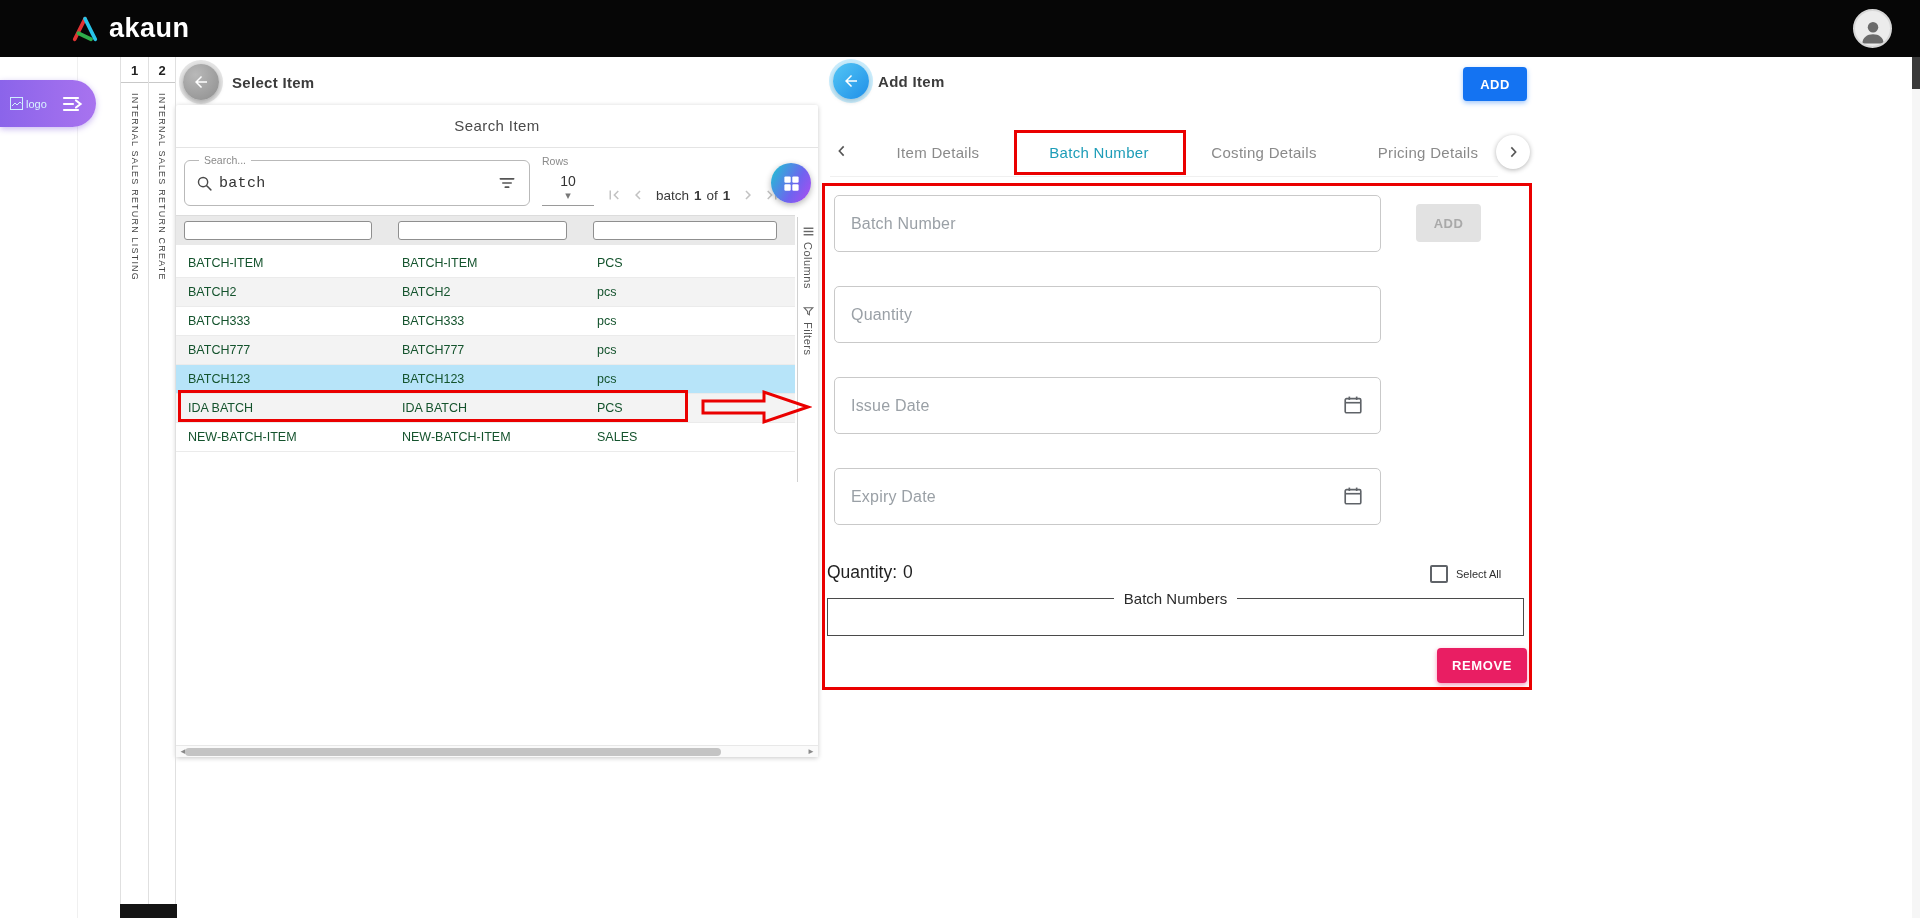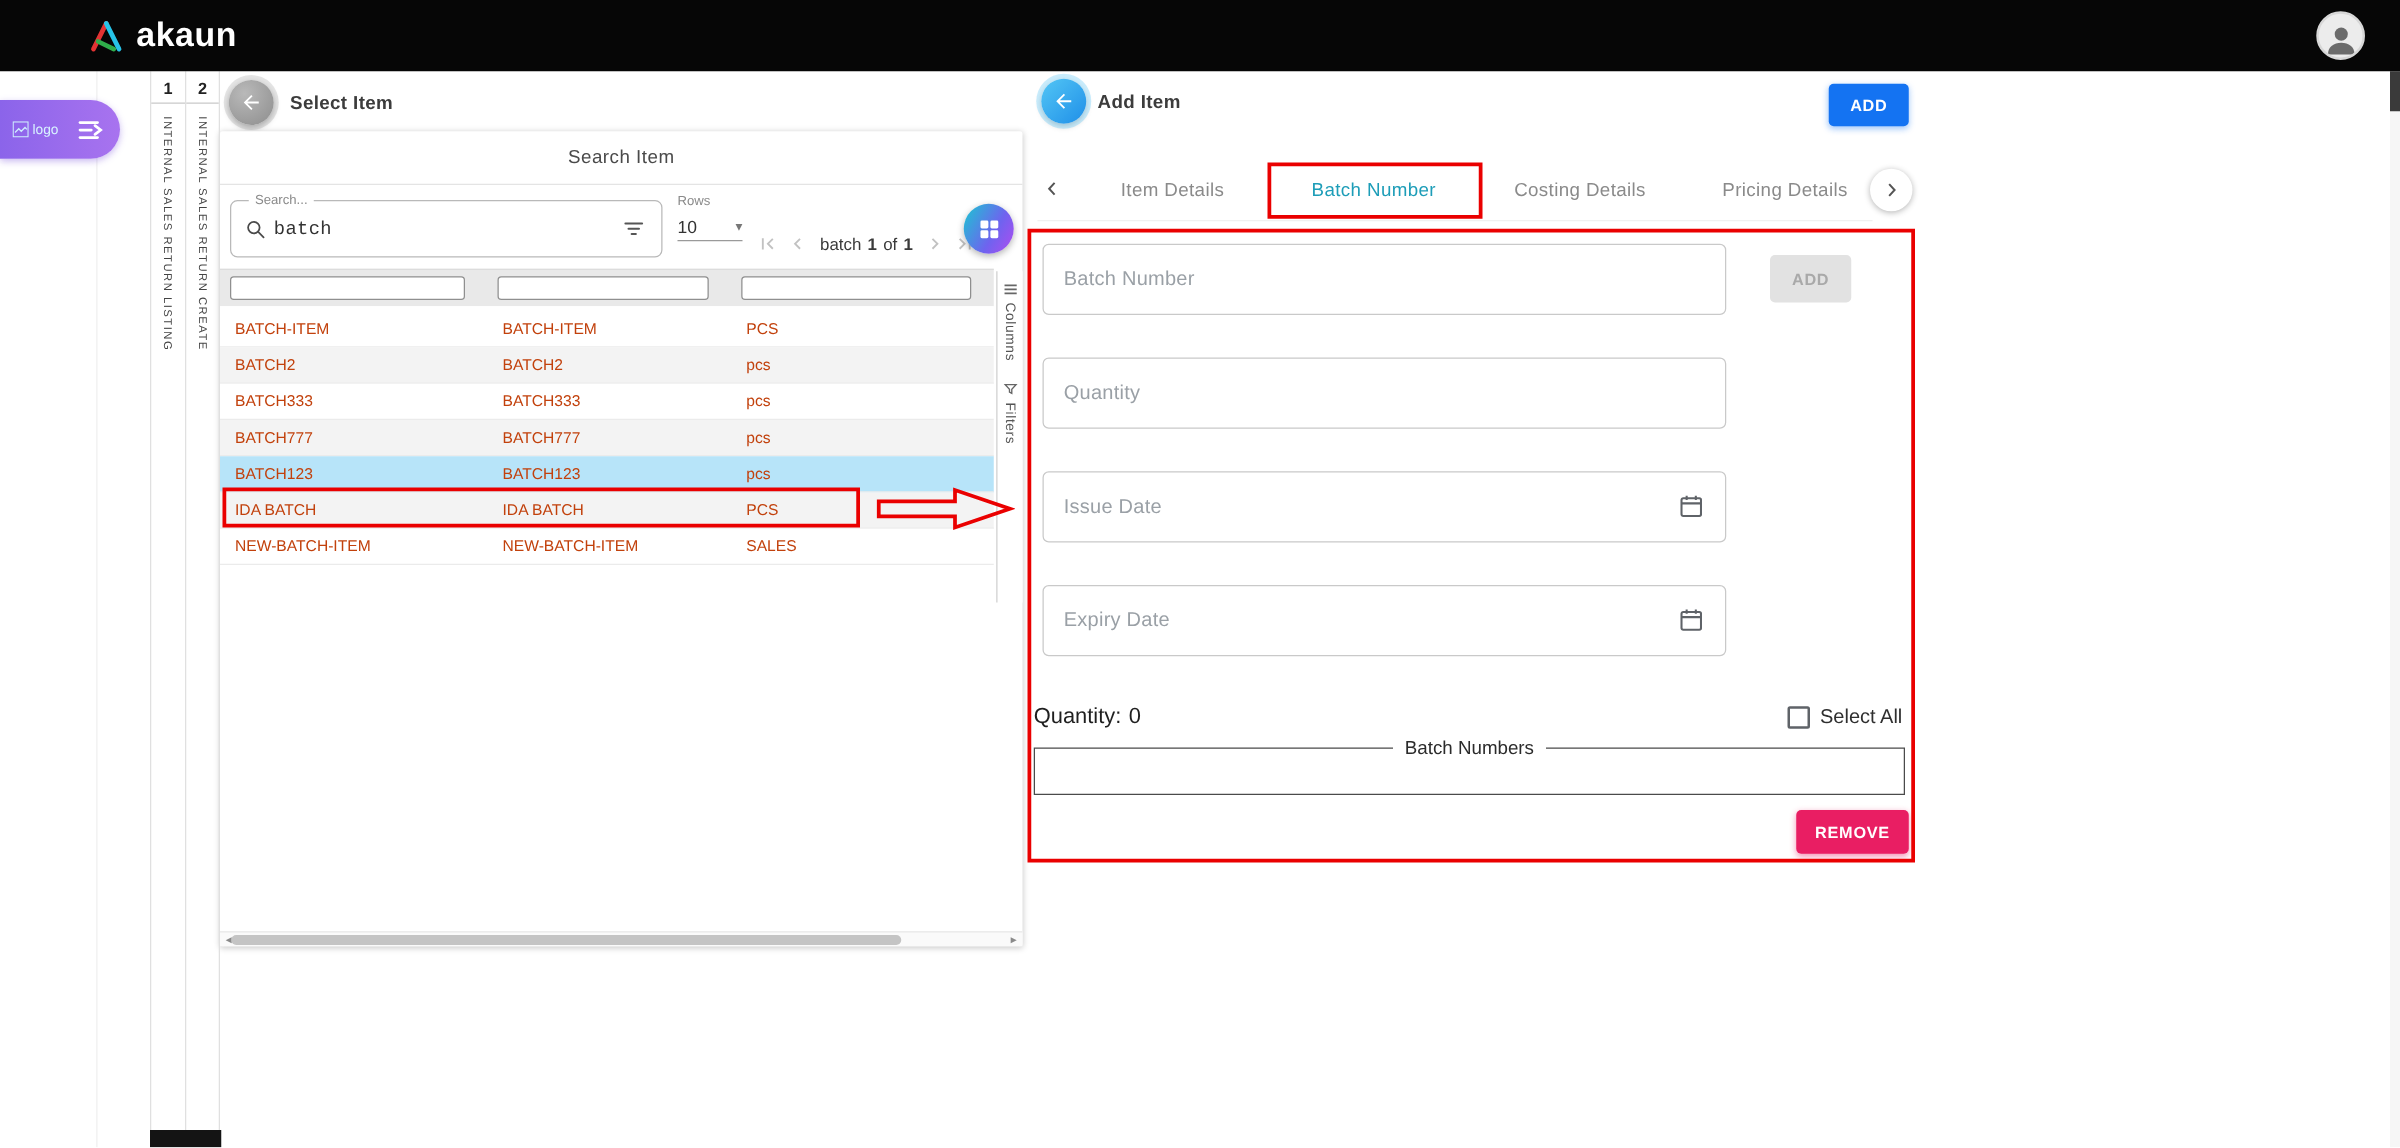--- a/index.html
+++ b/index.html
@@ -41,21 +41,21 @@
   .card-divider{position:absolute;top:42px;left:0;right:0;height:1px;background:#e4e4e4;}
 
   .searchbox{position:absolute;left:8px;top:55px;width:346px;height:46px;border:1px solid #b9b9b9;border-radius:6px;background:#fff;}
   .searchbox .float-label{position:absolute;left:14px;top:-7px;background:#fff;padding:0 5px;font-size:10.5px;color:#8a8a8a;}
   .searchbox .mag{position:absolute;left:11px;top:14px;}
   .searchbox input{position:absolute;left:34px;top:9px;width:260px;height:26px;border:none;outline:none;font-family:Liberation Mono, monospace;font-size:15px;color:#333;letter-spacing:.3px;}
   .searchbox .flt{position:absolute;right:12px;top:12px;cursor:pointer;}
 
   .rows-select{position:absolute;left:366px;top:50px;width:60px;cursor:pointer;}
   .rows-label{font-size:10.5px;color:#8a8a8a;}
-  .rows-value-row{margin-top:6px;display:flex;justify-content:space-between;align-items:center;width:52px;border-bottom:1px solid #9a9a9a;padding-bottom:3px;}
+  .rows-value-row{margin-top:6px;display:flex;justify-content:space-between;align-items:center;width:52px;border-bottom:1px solid #9a9a9a;padding-bottom:3px;flex-direction:column;}
   .rows-value{font-size:14px;color:#333;}
   .rows-caret{font-size:11px;color:#777;}
 
   .pagination{position:absolute;left:428px;top:78px;height:24px;display:flex;align-items:center;gap:4px;}
   .pg-btn{width:20px;height:20px;display:flex;align-items:center;justify-content:center;cursor:pointer;}
   .pg-text{display:flex;gap:5px;align-items:center;font-size:13.5px;color:#3a3a3a;margin:0 4px;}
   .pg-num{font-weight:700;}
 
   .grid-btn{position:absolute;left:595px;top:58px;width:40px;height:40px;border-radius:50%;background:linear-gradient(120deg,#19c8d1,#6f63ef 60%,#b04cf0);display:flex;align-items:center;justify-content:center;box-shadow:0 2px 6px rgba(0,0,0,.3);cursor:pointer;}
 
@@ -63,21 +63,21 @@
   .t-row{display:grid;grid-template-columns:214px 195px 210px;}
   .t-head{background:#eaeaea;height:28px;}
   .t-head .t-cell{color:#4e4e4e;border-right:1px solid #d2d2d2;cursor:pointer;}
   .t-head .t-cell:last-child{border-right:none;}
   .t-filter{background:#e9e9e9;height:30px;border-top:1px solid #dcdcdc;align-items:center;}
   .t-filter input{margin-left:8px;width:calc(100% - 26px);height:19px;border:1px solid #8f8f8f;border-radius:3px;background:#fff;outline:none;font-family:"Liberation Sans",sans-serif;font-size:11px;padding:0 5px;}
   .t-gap{height:4px;background:#fff;}
   .t-body-row{height:29px;border-bottom:1px solid #ebebeb;background:#fff;cursor:pointer;}
   .t-body-row.alt{background:#f3f3f3;}
   .t-body-row.selected{background:#b7e4f9;}
-  .t-cell{padding-left:12px;font-size:12.5px;color:#c2410c;display:flex;align-items:center;overflow:hidden;white-space:nowrap;}
+  .t-cell{padding-left:12px;font-size:12.5px;color:#14532d;display:flex;align-items:center;overflow:hidden;white-space:nowrap;}
 
   .side-strip{position:absolute;right:0;top:112px;width:21px;height:265px;border-left:1px solid #d0d0d0;display:flex;flex-direction:column;align-items:center;padding-top:8px;background:#fff;}
   .strip-label{writing-mode:vertical-rl;font-size:11px;color:#555;letter-spacing:.5px;margin-top:4px;cursor:pointer;}
   .strip-gap{height:16px;}
 
   .hscroll{position:absolute;left:0;top:640px;width:642px;height:12px;background:#fafafa;border-top:1px solid #e8e8e8;}
   .hscroll .thumb{position:absolute;left:9px;top:2px;width:536px;height:8px;border-radius:4px;background:#c4c4c4;cursor:pointer;}
   .hs-arrow{position:absolute;top:0;font-size:8px;color:#8a8a8a;line-height:12px;cursor:pointer;}
   .hs-left{left:3px;}
   .hs-right{right:3px;}
@@ -94,21 +94,21 @@
   .field{position:absolute;left:834px;width:547px;height:57px;border:1px solid #c9c9c9;border-radius:5px;background:#fff;}
   .field input{position:absolute;left:16px;top:1px;width:480px;height:53px;border:none;outline:none;font-family:"Liberation Sans",sans-serif;font-size:16px;color:#333;letter-spacing:.2px;background:transparent;}
   .field input::placeholder{color:#9aa0a6;opacity:1;}
   .f1{top:195px;} .f2{top:286px;} .f3{top:377px;} .f4{top:468px;}
   .cal-ico{position:absolute;right:16px;top:16px;cursor:pointer;}
   .add2-btn{position:absolute;left:1416px;top:204px;width:65px;height:38px;background:#e2e2e2;border:none;border-radius:4px;color:#a9a9a9;font-weight:700;font-size:13px;letter-spacing:.5px;font-family:"Liberation Sans",sans-serif;cursor:default;}
 
   .qty-line{position:absolute;left:827px;top:562px;font-size:17.5px;color:#1f1f1f;display:flex;gap:6px;}
   .select-all{position:absolute;left:1430px;top:565px;display:flex;align-items:center;gap:8px;cursor:pointer;}
   .checkbox{width:18px;height:18px;border:2px solid #5f6368;border-radius:2px;background:#fff;}
-  .select-all-label{font-size:16px;color:#2f2f2f;}
+  .select-all-label{font-size:11px;color:#2f2f2f;}
 
   .batch-fieldset{position:absolute;left:827px;top:590px;width:697px;height:46px;border:1.5px solid #4a4a4a;background:#fff;}
   .batch-fieldset legend{margin:0 auto;padding:0 10px;font-size:15px;color:#2b2b2b;}
 
   .remove-btn{position:absolute;left:1437px;top:648px;width:90px;height:35px;background:#e91e63;border:none;border-radius:4px;color:#fff;font-weight:700;font-size:13px;letter-spacing:.6px;cursor:pointer;box-shadow:0 2px 5px rgba(233,30,99,.45);font-family:"Liberation Sans",sans-serif;}
 
   
   .anno{position:absolute;border:3px solid #ea0000;pointer-events:none;z-index:40;}
   .anno-row{left:178px;top:390px;width:510px;height:32px;}
   .anno-tab{left:1014px;top:130px;width:172px;height:45px;}

